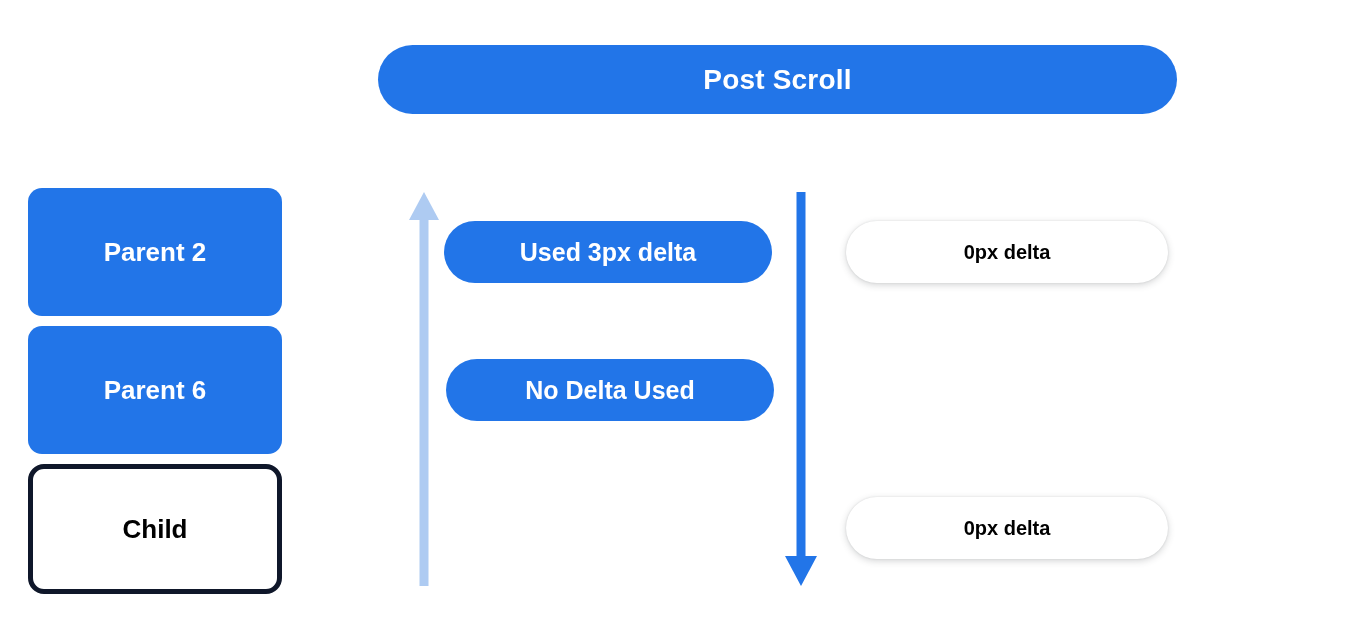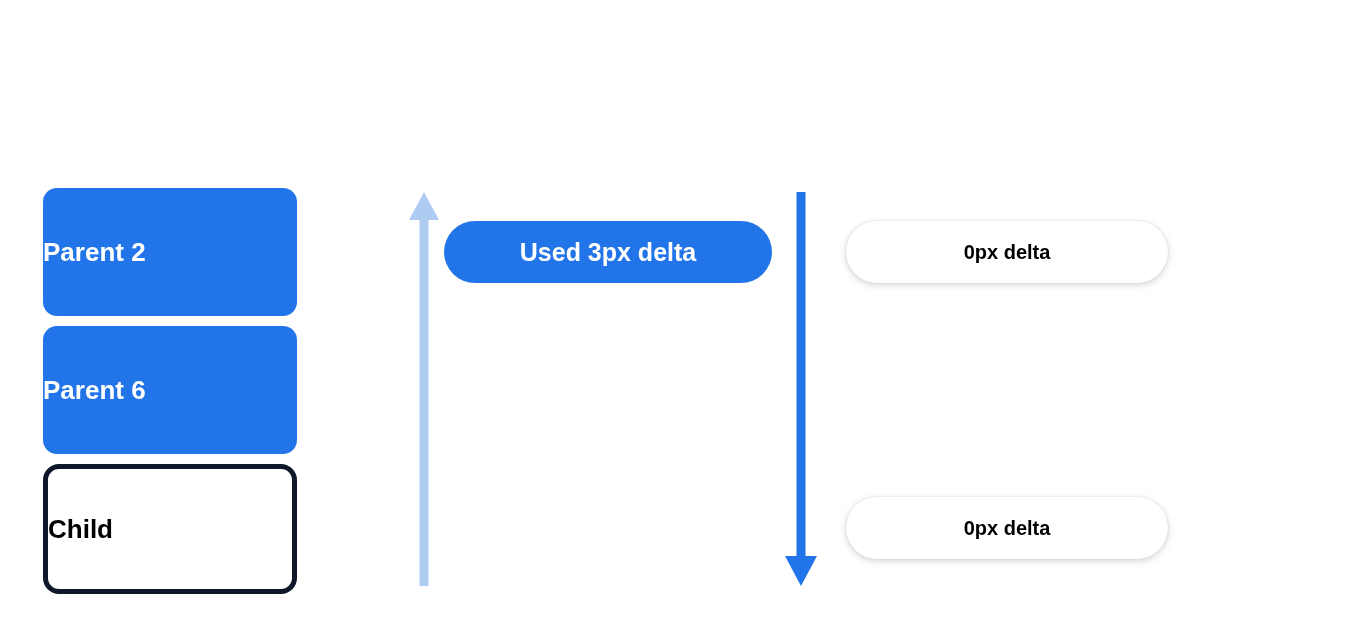--- a/index.html
+++ b/index.html
@@ -48,22 +48,22 @@
     position: absolute;
     left: 28px;
     top: 188px;
     width: 254px;
   }
   .node-box {
     box-sizing: border-box;
     width: 254px;
     display: flex;
     align-items: center;
+    justify-content: center;
     border-radius: 14px;
-    margin-left: 15px;
   }
   .node-box .node-label {
     font-size: 26px;
     font-weight: bold;
     line-height: 1;
   }
   .node-parent {
     height: 128px;
     background: #2275e8;
     margin-bottom: 10px;
@@ -141,20 +141,23 @@
     line-height: 1;
   }
   .pill-delta-top { top: 221px; }
   .pill-delta-bottom { top: 497px; }
 </style>
 </head>
 <body>
 
 <div class="canvas">
 
+  <div class="header-bar">
+    <span class="header-title">Post Scroll</span>
+  </div>
 
   <div class="stack">
 
     <div class="node-box node-parent">
       <span class="node-label">Parent 2</span>
     </div>
 
     <div class="node-box node-parent">
       <span class="node-label">Parent 6</span>
     </div>
@@ -172,20 +175,23 @@
 
   <svg class="arrow arrow-down-solid" viewBox="0 0 42 398">
     <rect x="16.5" y="2" width="9" height="370" fill="#2275e8"></rect>
     <polygon points="21,396 5,366 37,366" fill="#2275e8"></polygon>
   </svg>
 
   <div class="pill pill-filled pill-used-delta">
     <span class="pill-label">Used 3px delta</span>
   </div>
 
+  <div class="pill pill-filled pill-no-delta">
+    <span class="pill-label">No Delta Used</span>
+  </div>
 
   <div class="pill pill-white pill-delta-top">
     <span class="pill-label">0px delta</span>
   </div>
 
   <div class="pill pill-white pill-delta-bottom">
     <span class="pill-label">0px delta</span>
   </div>
 
 </div>

